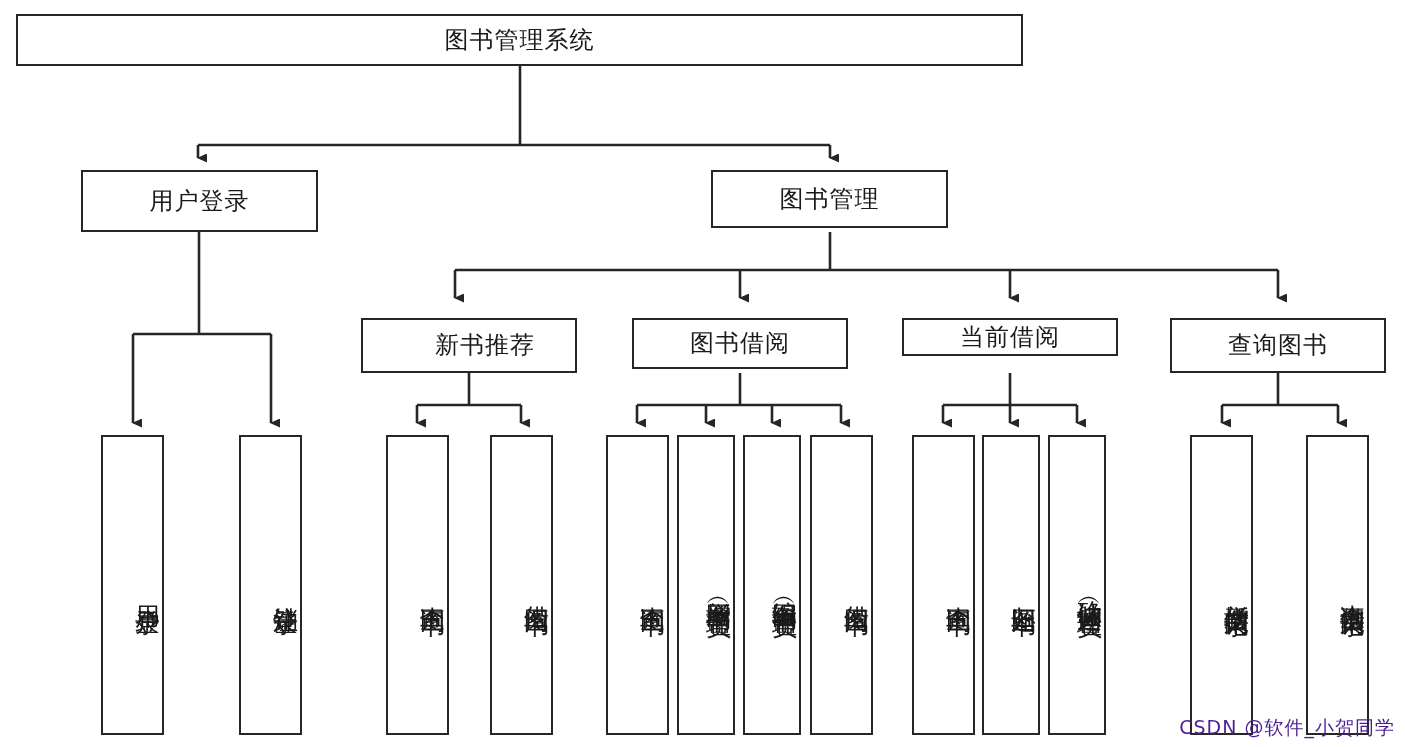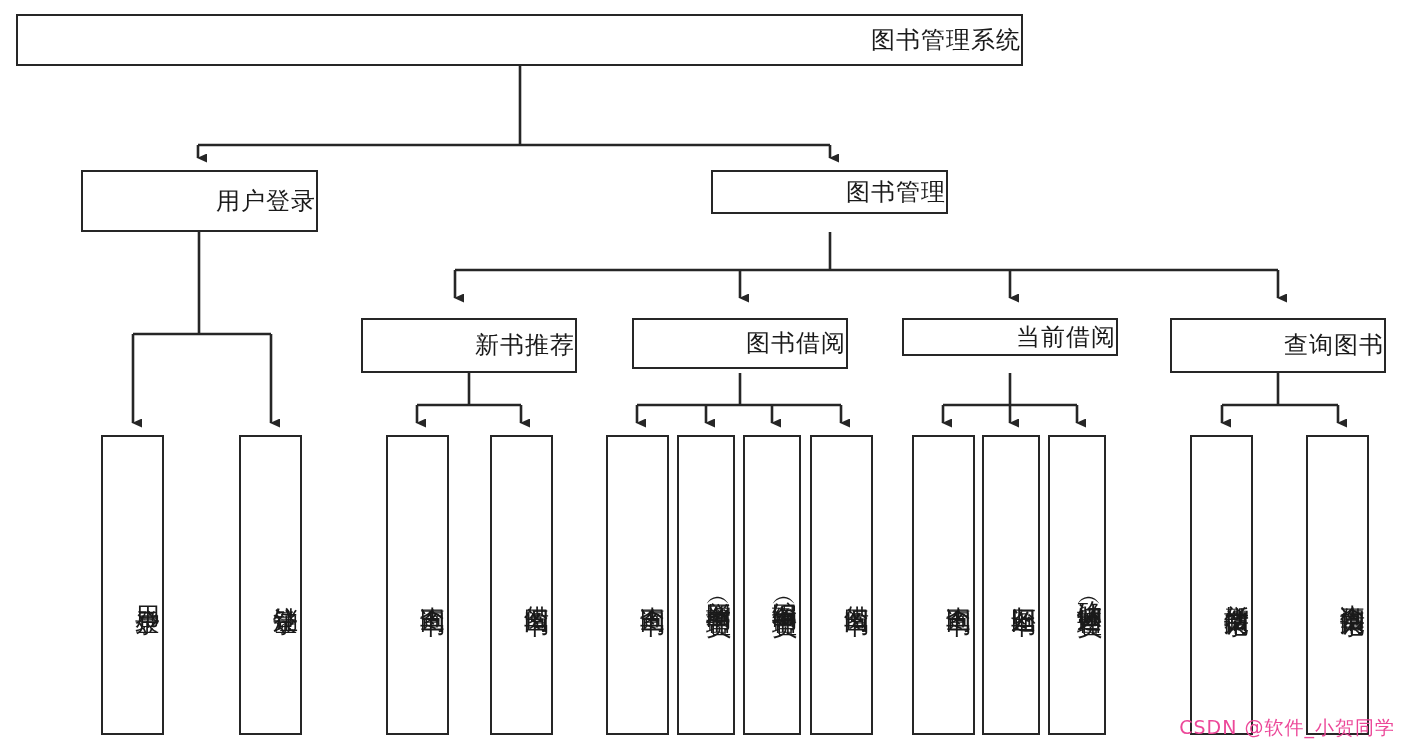--- a/index.html
+++ b/index.html
@@ -33,21 +33,20 @@
     background: #ffffff;
     display: flex;
     align-items: center;
     justify-content: center;
     color: #1a1a1a;
   }
   .node.horiz {
     font-size: 24px;
     letter-spacing: 1px;
     line-height: 1.2;
-    justify-content: flex-end;
   }
   .node.root {
     font-size: 24px;
   }
   .node.vert {
     writing-mode: vertical-rl;
     text-orientation: upright;
     align-items: flex-start;
     justify-content: center;
     padding-top: 10px;
@@ -58,21 +57,21 @@
   .node.vert .vlabel {
     writing-mode: vertical-rl;
     text-orientation: upright;
     white-space: nowrap;
   }
   #watermark {
     position: absolute;
     right: 10px;
     bottom: 6px;
     font-size: 19px;
-    color: #ec4899;
+    color: #4c1d95;
     letter-spacing: 1px;
     white-space: nowrap;
     user-select: none;
   }
 </style>
 </head>
 <body>
 
 <div id="diagram-root">
 
@@ -126,21 +125,21 @@
     </g>
   </svg>
 
   <div class="node horiz root" style="left:16px; top:14px; width:1007px; height:52px;">
     <span>图书管理系统</span>
   </div>
 
   <div class="node horiz" style="left:81px; top:170px; width:237px; height:62px;">
     <span>用户登录</span>
   </div>
-  <div class="node horiz" style="left:711px; top:170px; width:237px; height:44px;">
+  <div class="node horiz" style="left:711px; top:170px; width:237px; height:58px;">
     <span>图书管理</span>
   </div>
 
   <div class="node horiz" style="left:361px; top:318px; width:216px; height:55px;padding-left:32px;">
     <span>新书推荐</span>
   </div>
   <div class="node horiz" style="left:632px; top:318px; width:216px; height:51px;">
     <span>图书借阅</span>
   </div>
   <div class="node horiz" style="left:902px; top:318px; width:216px; height:38px;">

